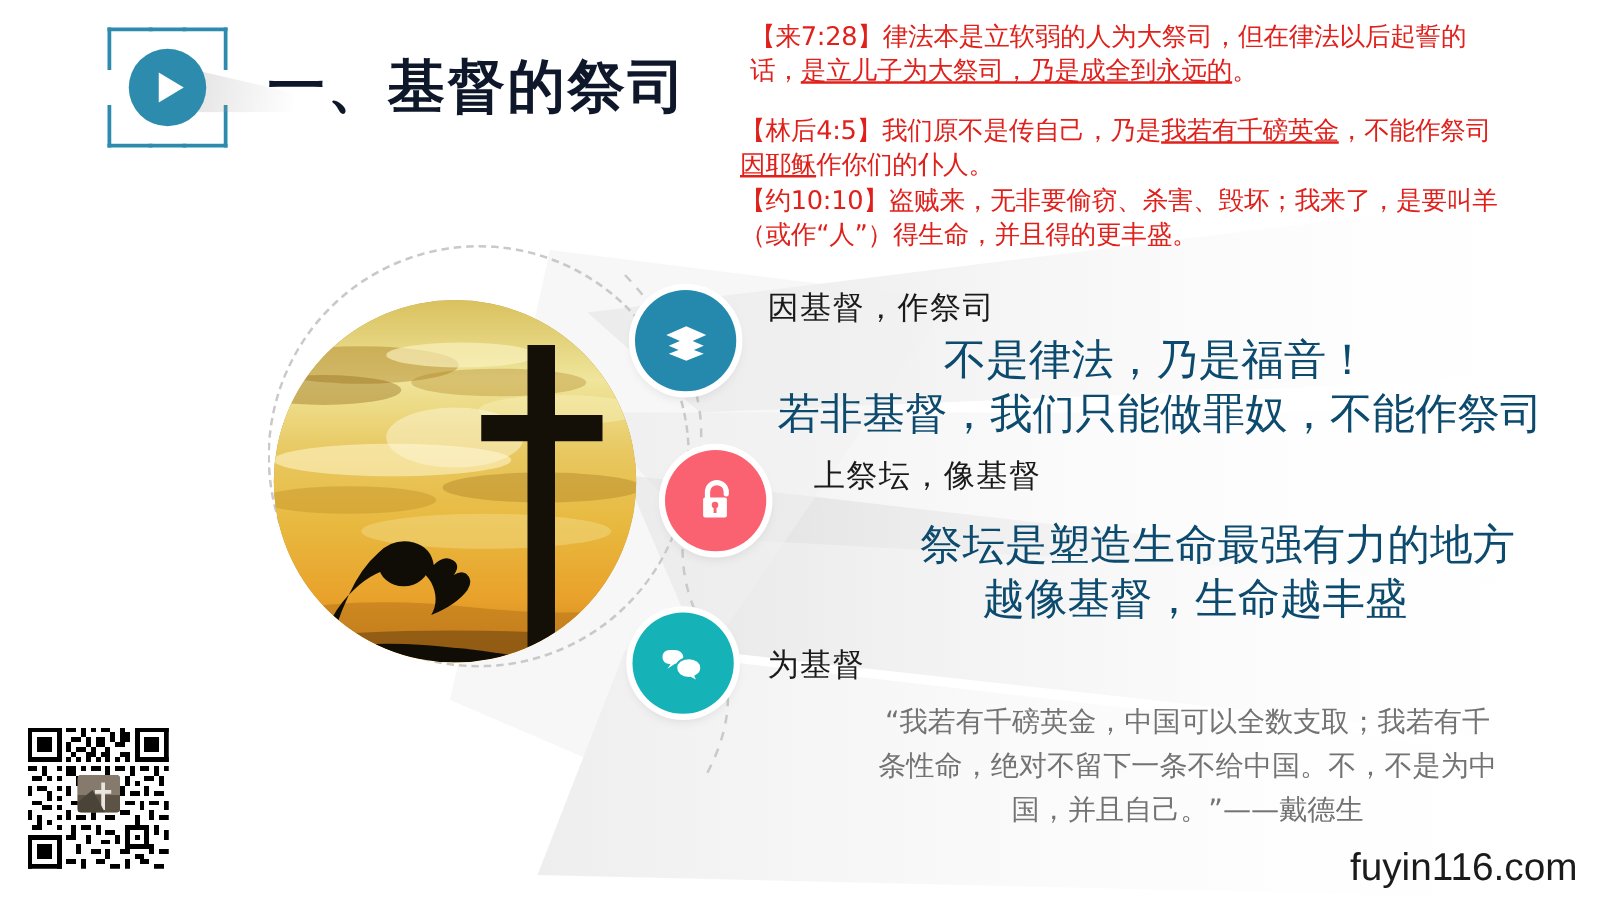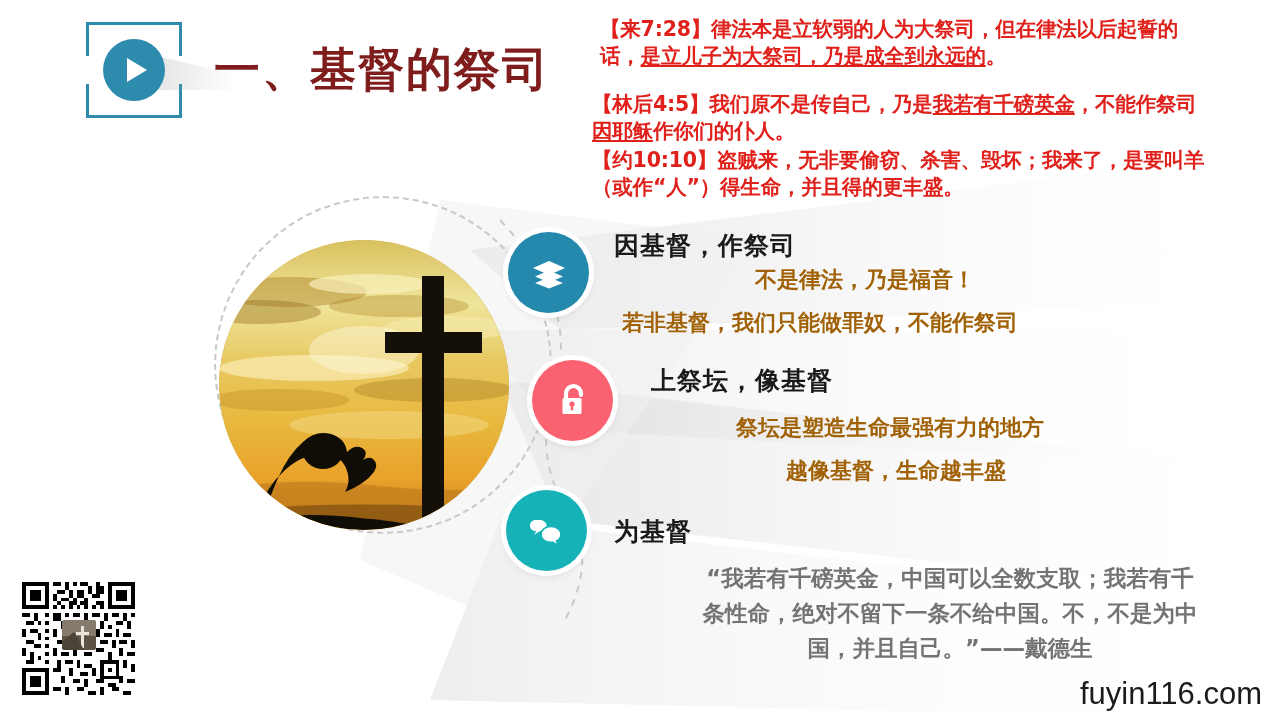--- a/index.html
+++ b/index.html
@@ -71,21 +71,21 @@
     left: 70px; top: 34px;
     width: 80px; height: 34px;
     background: linear-gradient(100deg, rgba(150,150,150,.26), rgba(255,255,255,0));
     clip-path: polygon(0 0, 100% 55%, 100% 100%, 0 100%);
   }
 
   .slide-title {
     margin-left: 32px;
     font-size: 46px;
     font-weight: bold;
-    color: #7f1d1d;
+    color: #0f172a;
     letter-spacing: 2px;
     white-space: nowrap;
   }
 
   
   .dashed-ring {
     position: absolute;
     left: 214px; top: 196px;
     width: 338px; height: 338px;
     border-radius: 50%;
@@ -110,21 +110,21 @@
     box-shadow: 0 0 0 5px #ffffff, 0 4px 10px rgba(0,0,0,.14);
   }
   .bullet svg { display: block; }
   #bullet-1 { left: 508px; top: 232px; width: 81px; height: 81px; }
   #bullet-2 { left: 532px; top: 360px; width: 81px; height: 81px; }
   #bullet-3 { left: 506px; top: 490px; width: 81px; height: 81px; }
 
   .dash-connector { position: absolute; left: 470px; top: 210px; pointer-events: none; }
 
   
-  .scr { position: absolute; font-weight: bold; line-height: 1.30; }
+  .scr { position: absolute; font-weight: normal; line-height: 1.30; }
 
   .verse {
     color: #e0201b;
     font-size: 20.5px;
     letter-spacing: -0.2px;
   }
   .verse u { text-decoration: underline; text-underline-offset: 2px; }
 
   #verse-1 { left: 600px; top: 16px;  width: 610px; }
   #verse-2 { left: 592px; top: 91px;  width: 618px; }
@@ -133,22 +133,22 @@
   .head-black {
     color: #1a1a1a;
     font-size: 25px;
     letter-spacing: 1px;
   }
   #head-1 { left: 614px; top: 230px; }
   #head-2 { left: 651px; top: 365px; }
   #head-3 { left: 614px; top: 516px; }
 
   .body-red {
-    color: #a16207;
-    font-size: 22px;
+    color: #0c4a6e;
+    font-size: 34px;
     letter-spacing: 0px;
   }
   #body-1a { left: 755px; top: 266px; }
   #body-1b { left: 622px; top: 309px; }
   #body-2a { left: 736px; top: 414px; }
   #body-2b { left: 786px; top: 457px; }
 
   #quote-block {
     left: 650px; top: 561px; width: 600px;
     color: #737373; font-size: 22.5px; line-height: 1.55;

